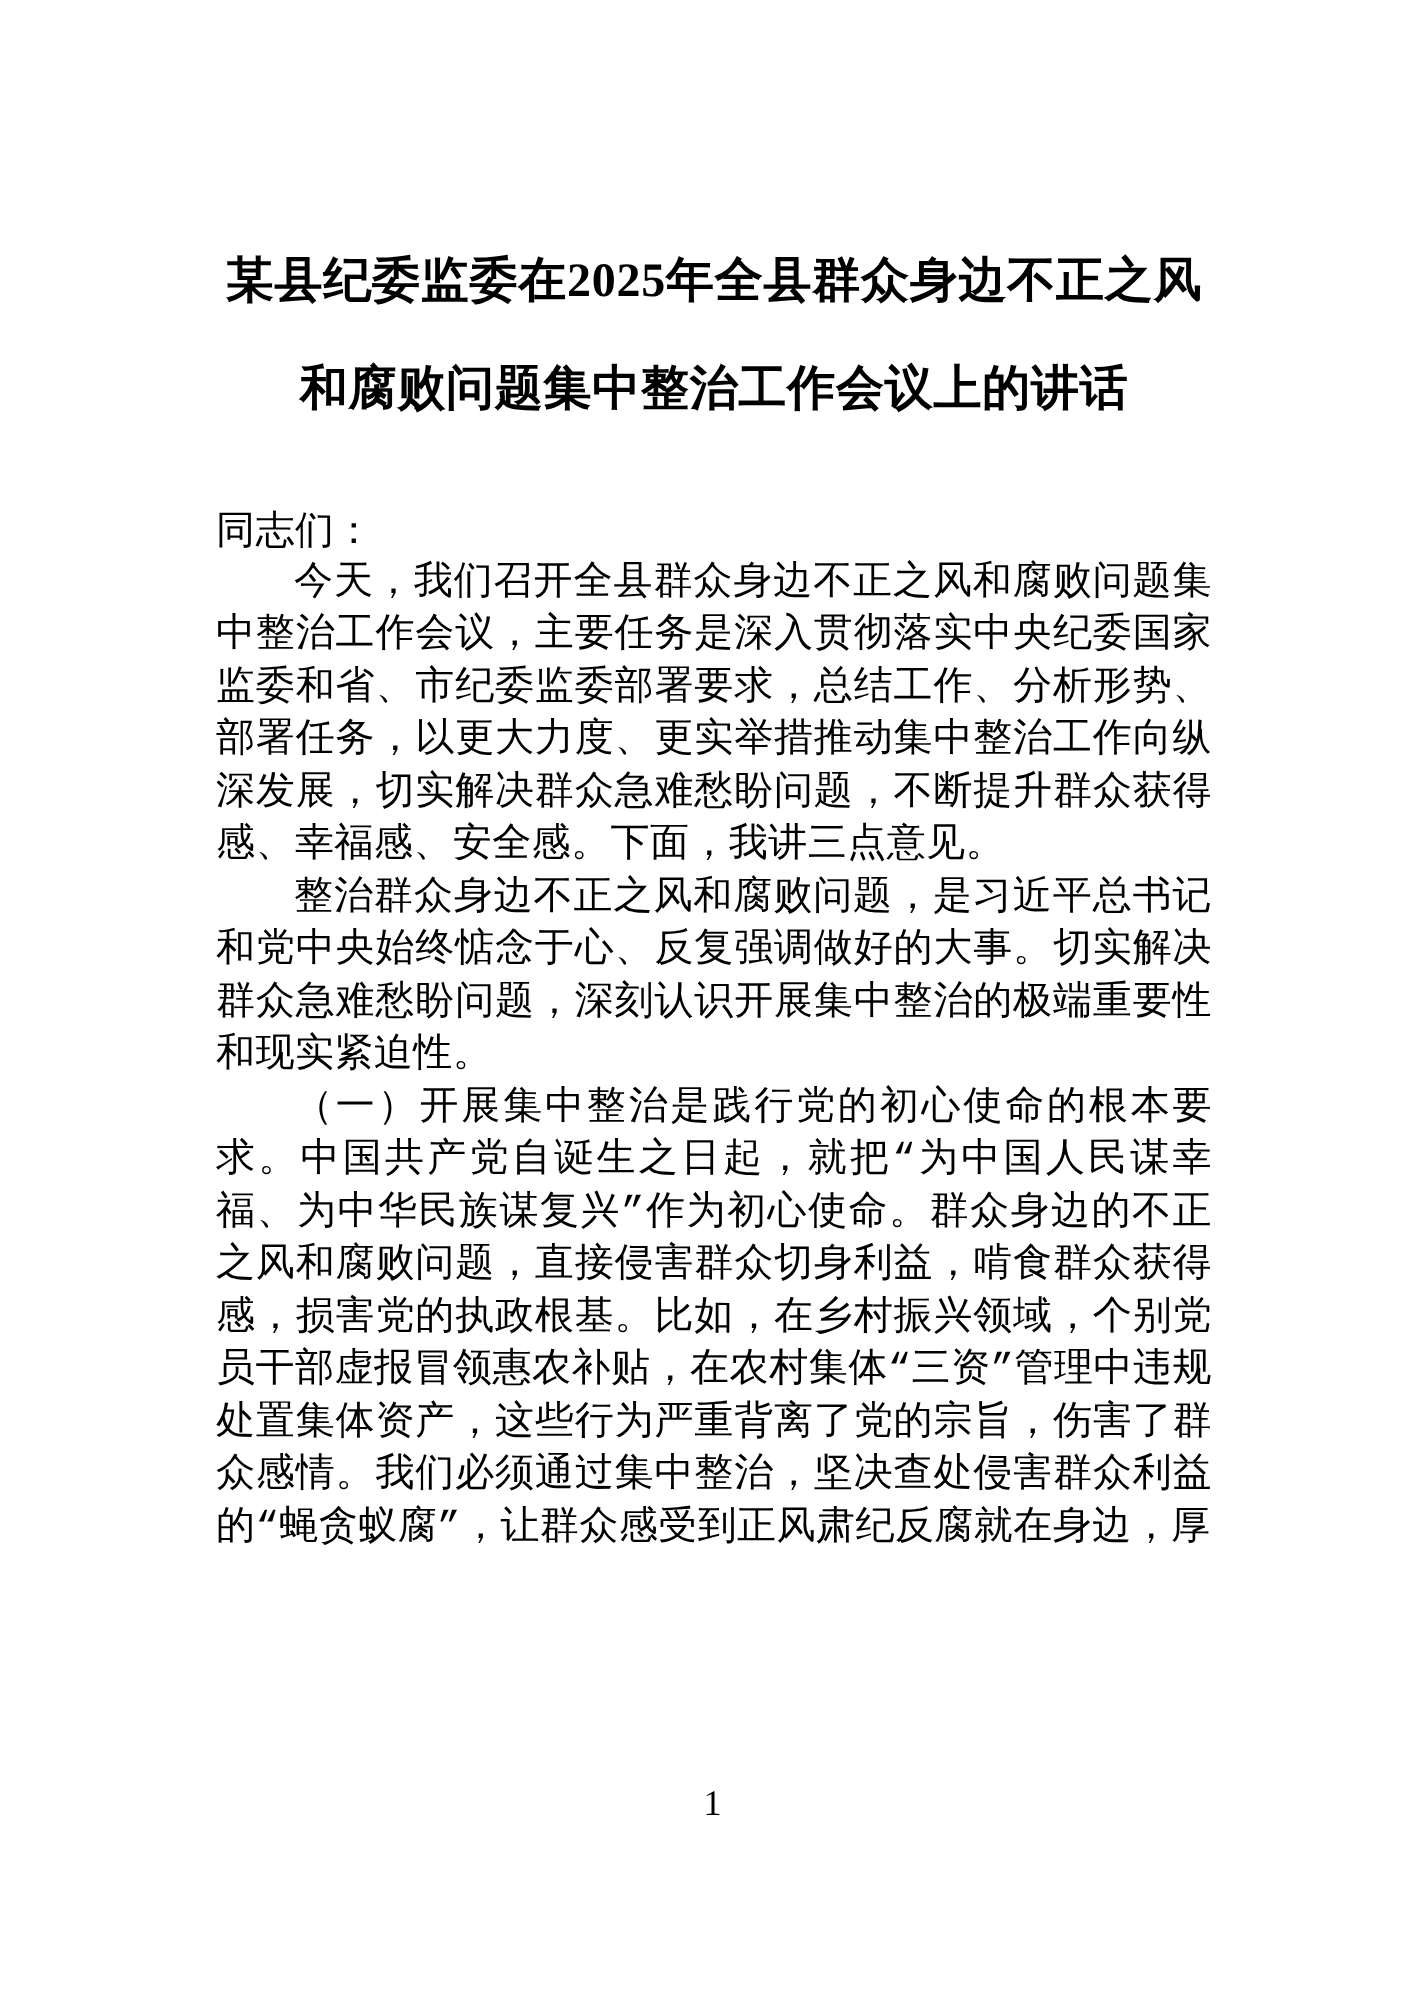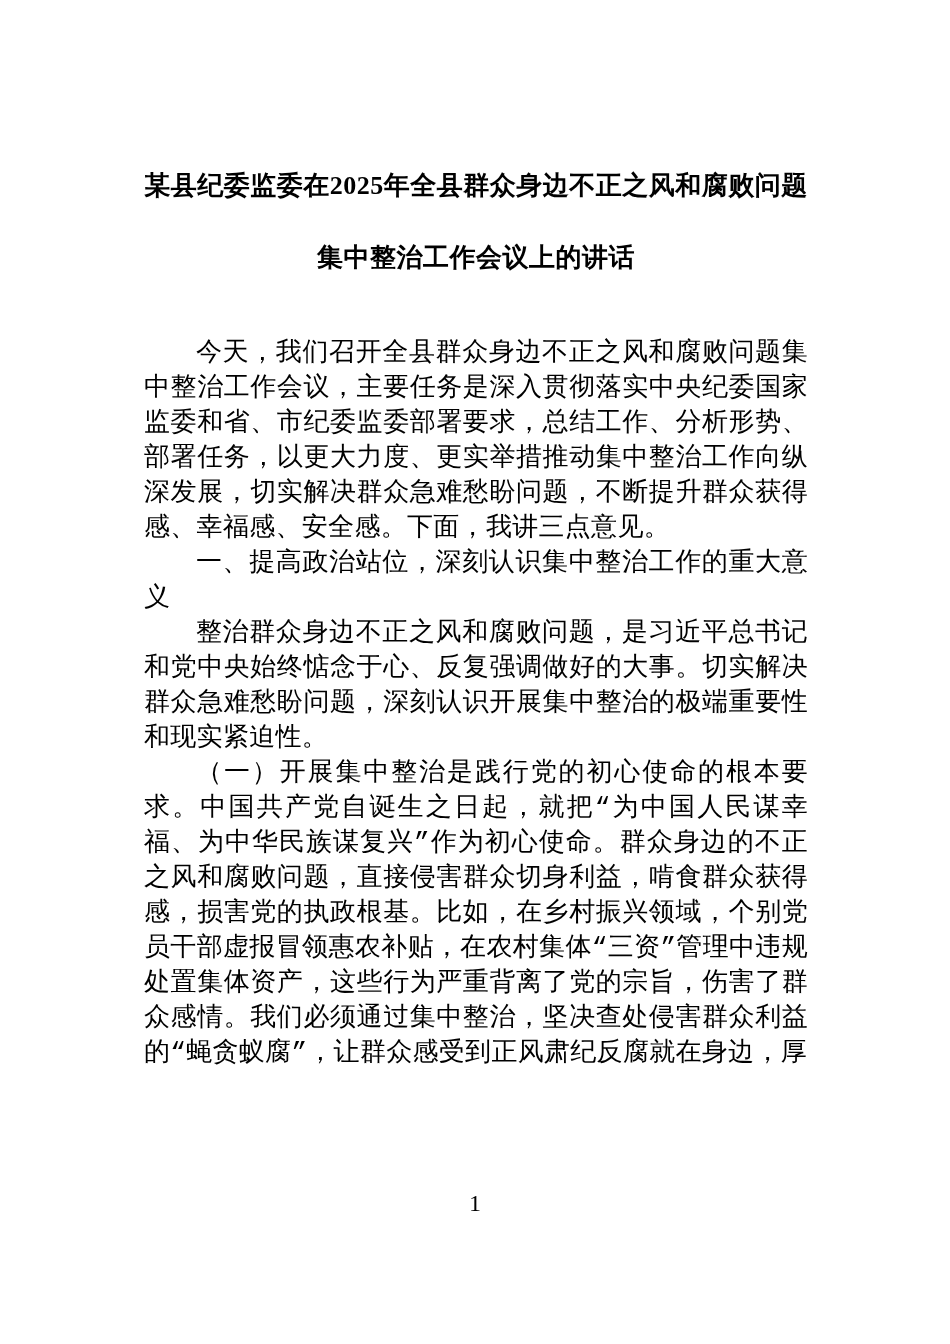--- a/index.html
+++ b/index.html
@@ -13,21 +13,21 @@
     overflow: hidden;
   }
   .page {
     width: 950px;
     height: 1344px;
     padding: 150px 142px 0 144px;
     background: #ffffff;
     position: relative;
   }
   .title {
-    font-size: 26px;
+    font-size: 32px;
     font-weight: 700;
     line-height: 72px;
     text-align: center;
     color: #000000;
     margin-bottom: 42px;
     letter-spacing: 0.5px;
   }
   .doc-body p {
     font-size: 26px;
     line-height: 35px;
@@ -49,21 +49,21 @@
   }
 </style>
 </head>
 <body>
 
 <div class="page">
 
   <h1 class="title">某县纪委监委在2025年全县群众身边不正之风和腐败问题集中整治工作会议上的讲话</h1>
 
   <div class="doc-body">
+    <p class="flush">同志们：</p>
     <p class="indent">今天，我们召开全县群众身边不正之风和腐败问题集中整治工作会议，主要任务是深入贯彻落实中央纪委国家监委和省、市纪委监委部署要求，总结工作、分析形势、部署任务，以更大力度、更实举措推动集中整治工作向纵深发展，切实解决群众急难愁盼问题，不断提升群众获得感、幸福感、安全感。下面，我讲三点意见。</p>
-    <p class="indent">一、提高政治站位，深刻认识集中整治工作的重大意义</p>
     <p class="indent">整治群众身边不正之风和腐败问题，是习近平总书记和党中央始终惦念于心、反复强调做好的大事。切实解决群众急难愁盼问题，深刻认识开展集中整治的极端重要性和现实紧迫性。</p>
     <p class="indent">（一）开展集中整治是践行党的初心使命的根本要求。中国共产党自诞生之日起，就把“为中国人民谋幸福、为中华民族谋复兴”作为初心使命。群众身边的不正之风和腐败问题，直接侵害群众切身利益，啃食群众获得感，损害党的执政根基。比如，在乡村振兴领域，个别党员干部虚报冒领惠农补贴，在农村集体“三资”管理中违规处置集体资产，这些行为严重背离了党的宗旨，伤害了群众感情。我们必须通过集中整治，坚决查处侵害群众利益的“蝇贪蚁腐”，让群众感受到正风肃纪反腐就在身边，厚</p>
   </div>
 
   <div class="page-number">1</div>
 
 </div>
 
 </body></html>

